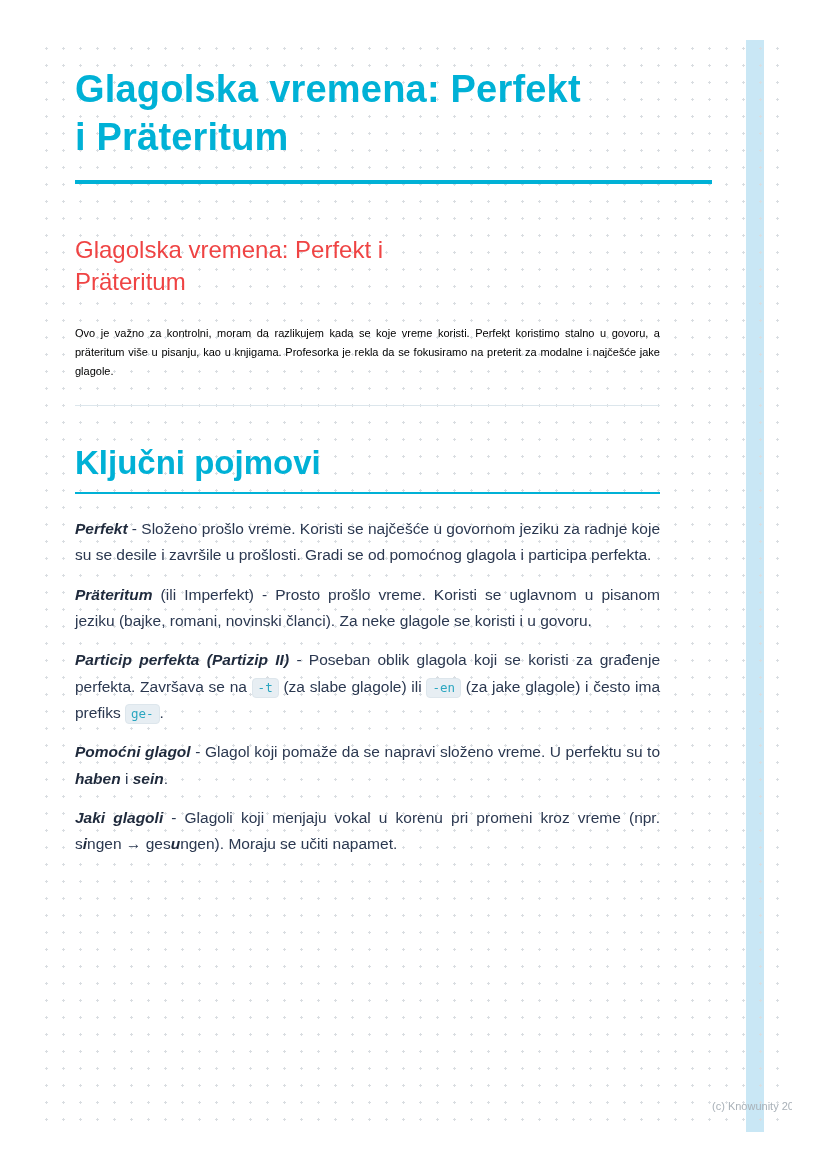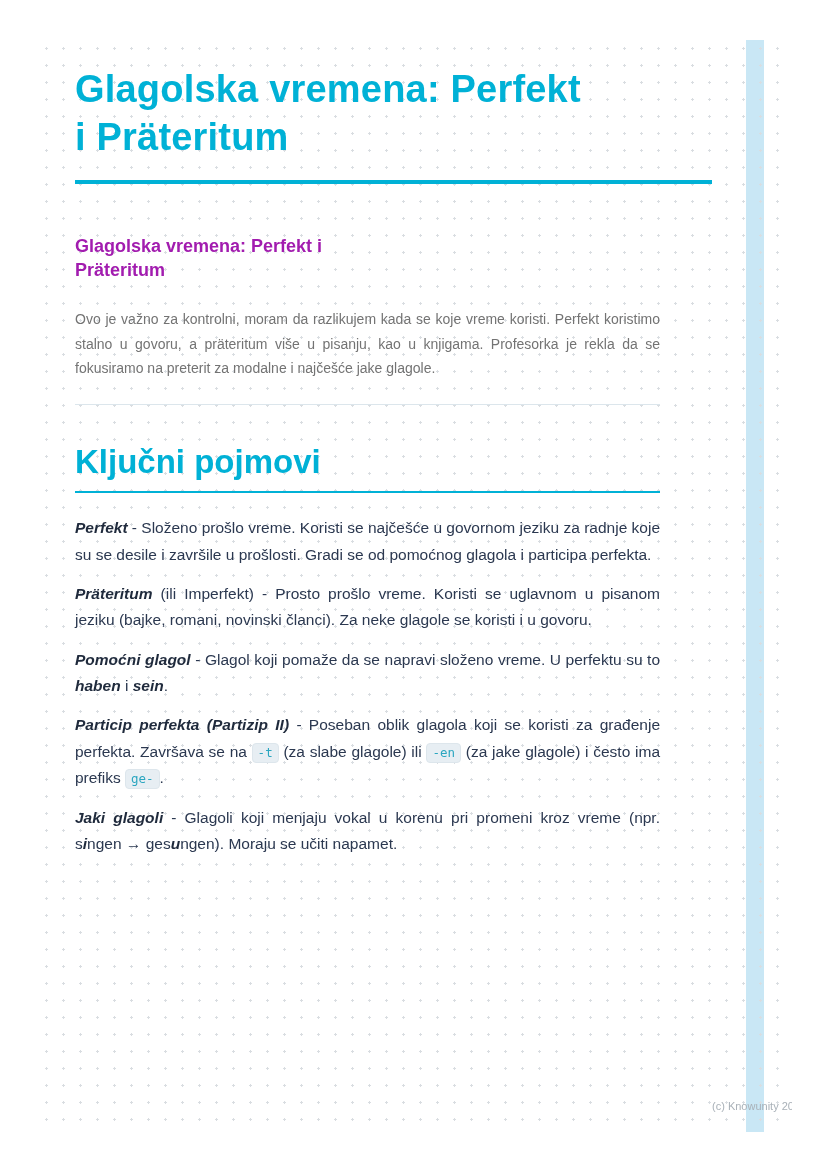--- a/index.html
+++ b/index.html
@@ -44,33 +44,33 @@
   }
 
   .title-rule {
     margin-top:18px;
     width:637px; height:4px;
     background:#00b1d6;
   }
 
   .section-heading {
     margin-top:50px;
-    font-size:18px;
-    font-weight:bold;
+    font-size:24px;
+    font-weight:normal;
     line-height:1.35;
-    color:#a21caf;
+    color:#ef4444;
     width:585px;
   }
 
   .intro-paragraph {
     margin-top:25px;
     width:585px;
-    font-size:14px;
+    font-size:11px;
     line-height:1.74;
-    color:#737373;
+    color:#000000;
     text-align:justify;
   }
 
   .section-divider {
     margin-top:24px;
     width:585px; height:1px;
     background:#dce6ec;
   }
 
   .terms-heading {
@@ -145,22 +145,22 @@
     <p class="intro-paragraph">Ovo je važno za kontrolni, moram da razlikujem kada se koje vreme koristi. Perfekt koristimo stalno u govoru, a präteritum više u pisanju, kao u knjigama. Profesorka je rekla da se fokusiramo na preterit za modalne i najčešće jake glagole.</p>
 
     <div class="section-divider"></div>
 
     <h2 class="terms-heading">Ključni pojmovi</h2>
     <div class="terms-heading-rule"></div>
 
     <div class="terms-list">
         <p class="term"><span class="b">Perfekt</span><span> - Složeno prošlo vreme. Koristi se najčešće u govornom jeziku za radnje koje su se desile i završile u prošlosti. Gradi se od pomoćnog glagola i participa perfekta.</span></p>
         <p class="term"><span class="b">Präteritum</span><span> (ili Imperfekt) - Prosto prošlo vreme. Koristi se uglavnom u pisanom jeziku (bajke, romani, novinski članci). Za neke glagole se koristi i u govoru.</span></p>
+        <p class="term"><span class="b">Particip perfekta (Partizip II)</span><span> - Poseban oblik glagola koji se koristi za građenje perfekta. Završava se na </span><code class="chip">-t</code><span> (za slabe glagole) ili </span><code class="chip">-en</code><span> (za jake glagole) i često ima prefiks </span><code class="chip">ge-</code><span>.</span></p>
         <p class="term"><span class="b">Pomoćni glagol</span><span> - Glagol koji pomaže da se napravi složeno vreme. U perfektu su to </span><span class="b">haben</span><span> i </span><span class="b">sein</span><span>.</span></p>
-        <p class="term"><span class="b">Particip perfekta (Partizip II)</span><span> - Poseban oblik glagola koji se koristi za građenje perfekta. Završava se na </span><code class="chip">-t</code><span> (za slabe glagole) ili </span><code class="chip">-en</code><span> (za jake glagole) i često ima prefiks </span><code class="chip">ge-</code><span>.</span></p>
         <p class="term"><span class="b">Jaki glagoli</span><span> - Glagoli koji menjaju vokal u korenu pri promeni kroz vreme (npr. s</span><span class="b">i</span><span>ngen → ges</span><span class="b">u</span><span>ngen). Moraju se učiti napamet.</span></p>
       </div>
 
   </div>
 
   <div class="footer-credit">(c) Knowunity 2025</div>
 
 </div>
 
 </body></html>

